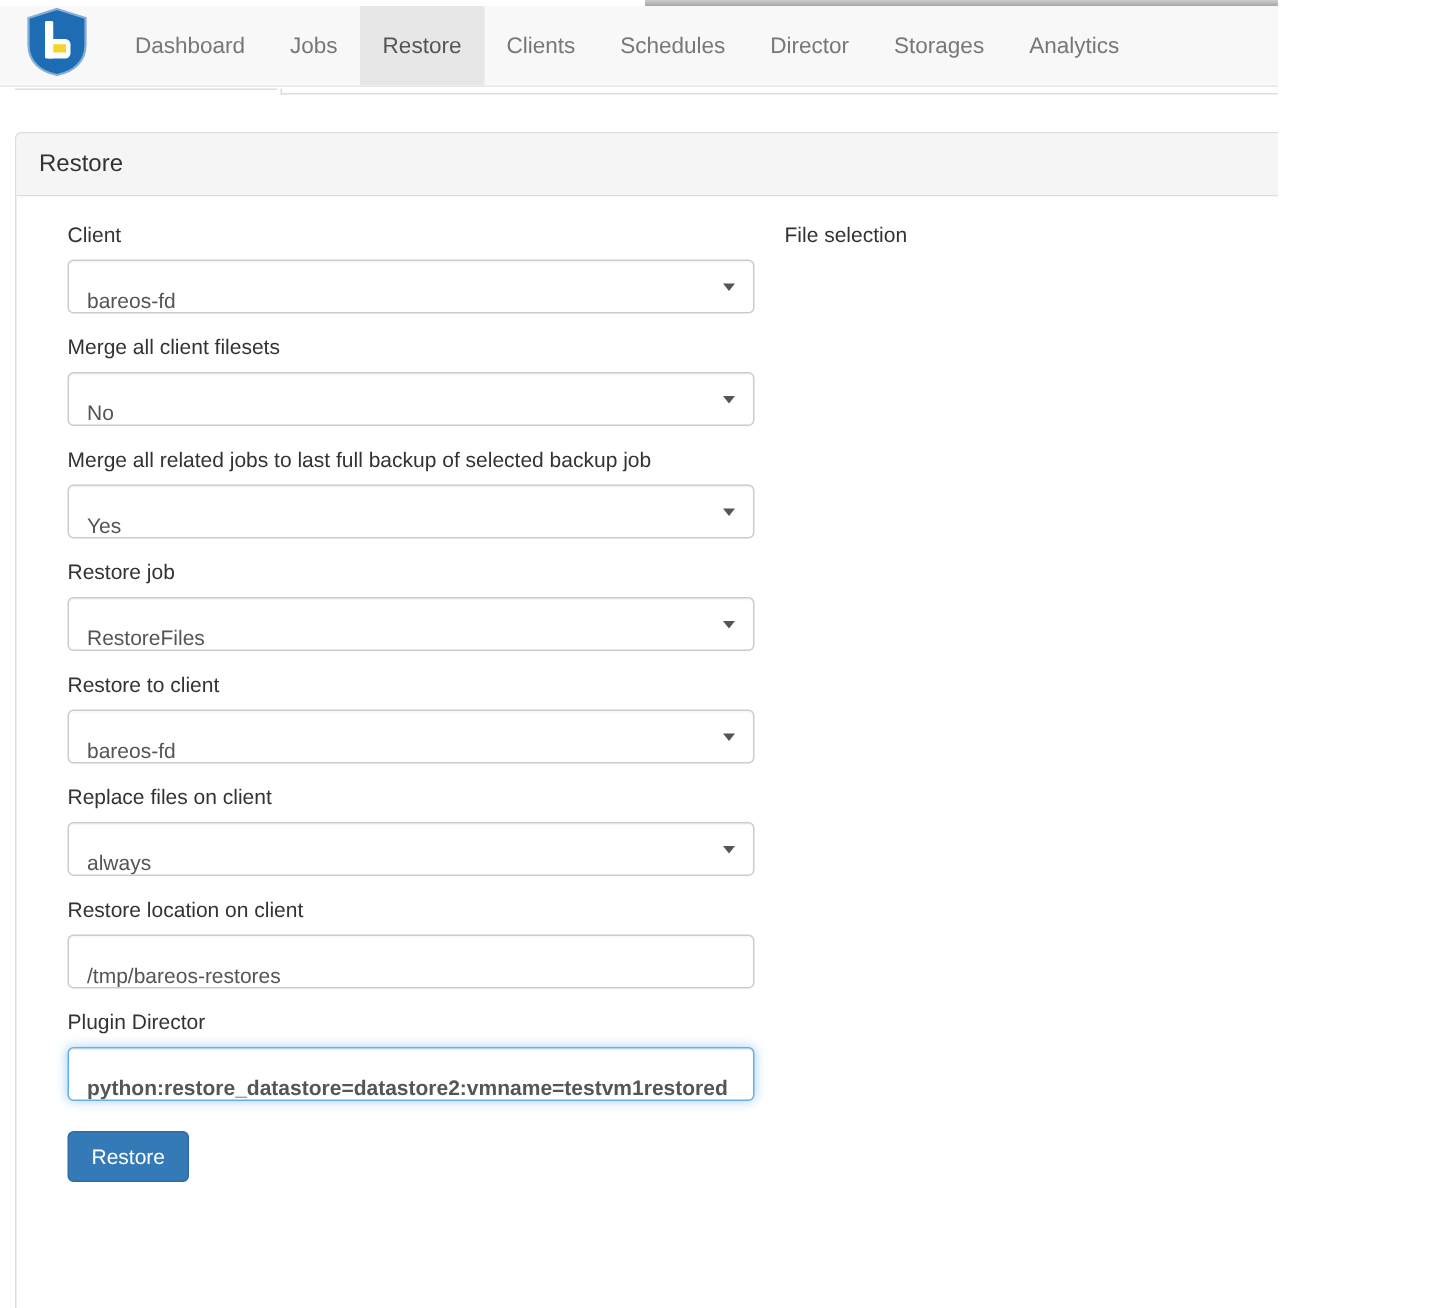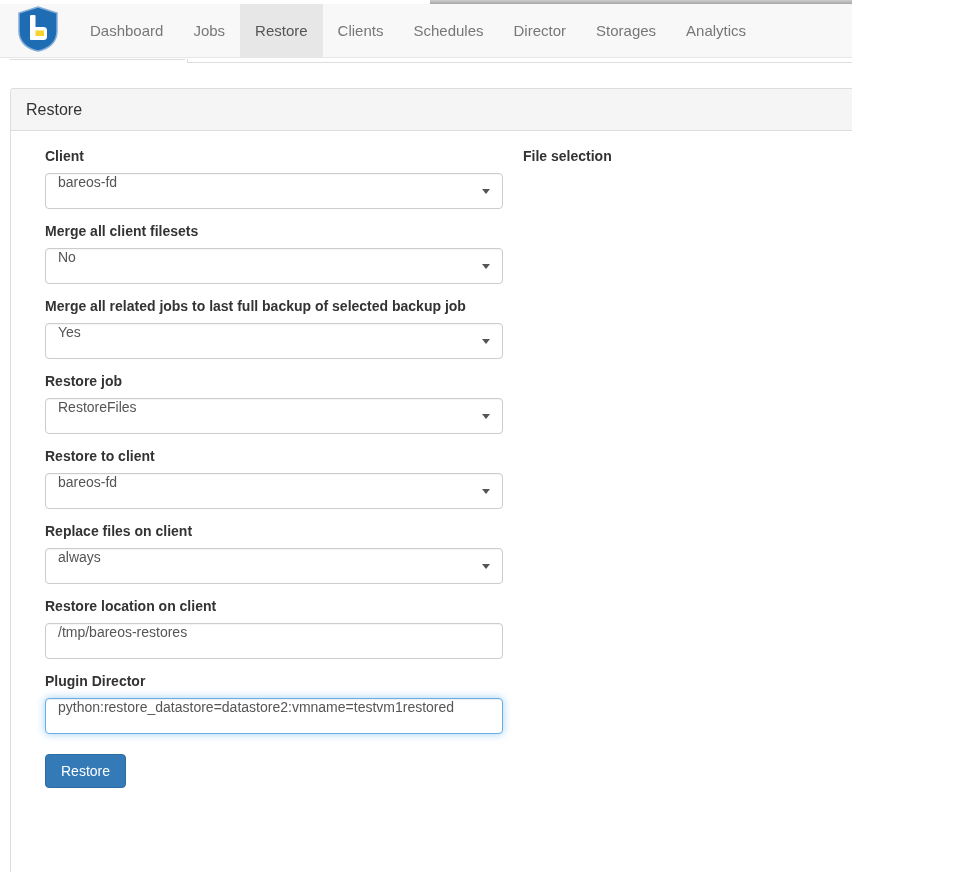--- a/index.html
+++ b/index.html
@@ -32,33 +32,33 @@
            border-radius:4px 0 0 0; background:#fff; }
   .panel-heading { height:42px; background:#f5f5f5; border-bottom:1px solid #ddd;
                    border-radius:4px 0 0 0; display:flex; align-items:center;
                    padding-left:15px; font-size:16px; color:#333; }
   .panel-body { padding:17px 0 0 34px; display:flex; }
 
   .col-left { flex:0 0 458px; width:458px; }
   .col-right { flex:1 1 auto; margin-left:20px; min-width:0; }
 
   .form-group { margin-bottom:14px; }
-  .form-group > label, .fs-label { display:block; font-weight:bold; font-size:14px;
+  .form-group > label, .fs-label { display:block; font-weight:normal; font-size:14px;
                                    color:#333; margin-bottom:9px; }
   .control { position:relative; height:36px; border:1px solid #ccc; border-radius:4px;
-             background:#fff; display:flex; align-items:flex-start; padding:0 12px;
+             background:#fff; display:flex; align-items:flex-end; padding:0 12px;
              font-size:14px; color:#555; cursor:pointer;
              box-shadow:inset 0 1px 1px rgba(0,0,0,.04); }
   .control .value { white-space:nowrap; overflow:hidden; padding-right:18px; }
   .caret { position:absolute; right:12px; top:50%; margin-top:-2px; width:0; height:0;
            border-left:4px solid transparent; border-right:4px solid transparent;
            border-top:5px solid #555; }
   .control.textbox { cursor:text; }
   .control.focused { border-color:#66afe9;
-                     box-shadow:inset 0 1px 1px rgba(0,0,0,.075), 0 0 8px rgba(102,175,233,.6); }
+                     box-shadow:inset 0 1px 1px rgba(0,0,0,.075), 0 0 8px rgba(102,175,233,.6);font-weight:bold; }
 
   .btn-restore { margin-top:6px; background:#337ab7; border:1px solid #2e6da4; color:#fff;
                  font-size:14px; font-family:"Liberation Sans",sans-serif;
                  padding:8px 15px; border-radius:4px; cursor:pointer; }
 
   
   .fs-label { margin-bottom:7px; }
   .tree { border:1px solid #c3c3c3; border-right:none; border-radius:0 0 0 4px;
           height:550px; background:#fff; overflow:hidden; }
   .tree-header { height:22px; background:linear-gradient(#f6f6f6,#e8e8e8);

